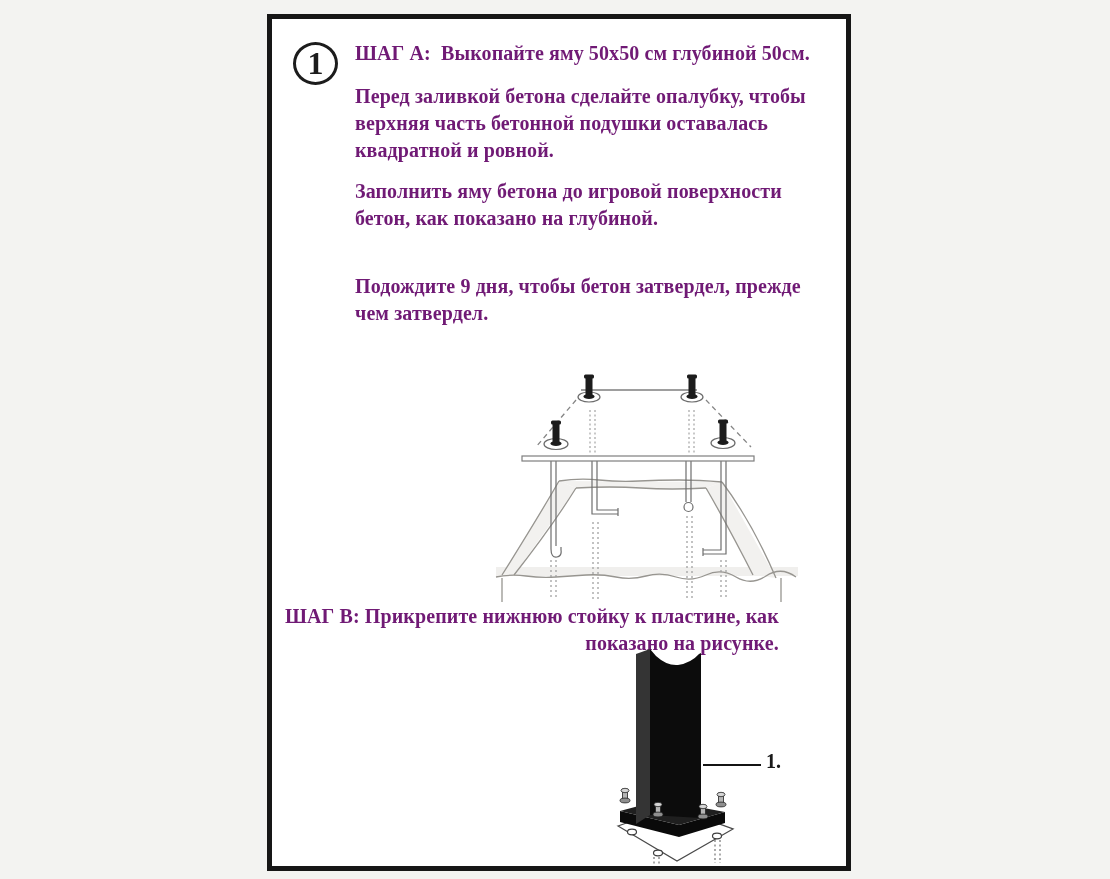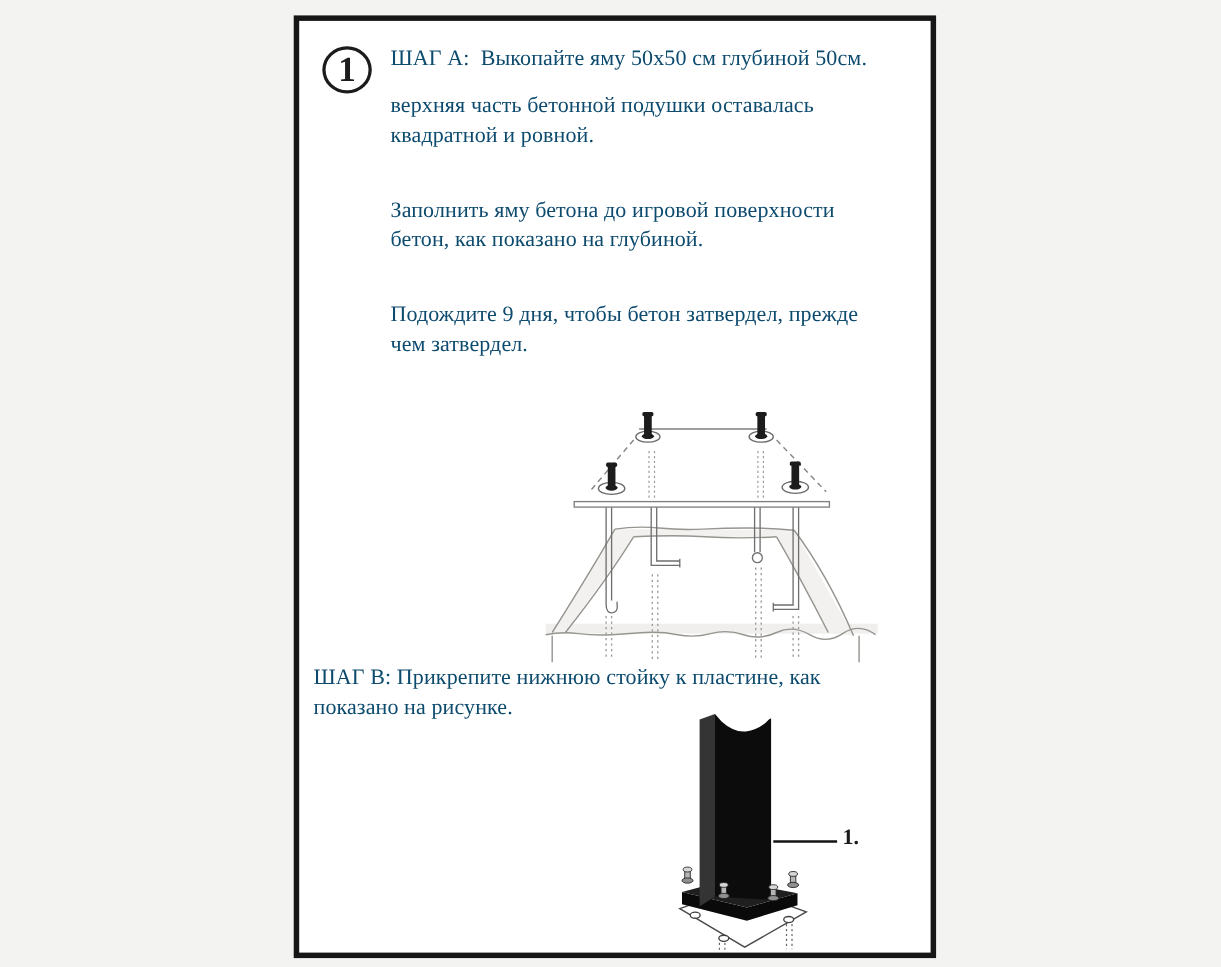--- a/index.html
+++ b/index.html
@@ -15,21 +15,21 @@
   .badge{
     position:absolute;left:21px;top:23px;width:45px;height:43px;
     box-sizing:border-box;border:3px solid #1c1c1c;border-radius:50%;
     display:flex;align-items:center;justify-content:center;
   }
   .badge span{
     font-size:32px;font-weight:600;color:#1c1c1c;line-height:1;
     transform:translateY(-1px);
   }
   .txt{
-    position:absolute;color:#0c4a6e;font-weight:normal;font-size:20px;
+    position:absolute;color:#701a75;font-weight:bold;font-size:20px;
     line-height:27px;letter-spacing:.1px;
   }
   .line{white-space:pre;}
   .fig{position:absolute;}
   .part-label{
     position:absolute;left:494px;top:729px;font-weight:bold;font-size:20px;
     color:#1a1a1a;line-height:27px;
   }
 </style>
 </head>
@@ -40,20 +40,21 @@
 
     <div class="badge">
       <span>1</span>
     </div>
 
     <div class="txt" style="left:83px;top:21px;">
       <div class="line">ШАГ А:  Выкопайте яму 50x50 см глубиной 50см.</div>
     </div>
 
     <div class="txt" style="left:83px;top:64px;">
+      <div class="line">Перед заливкой бетона сделайте опалубку, чтобы</div>
       <div class="line">верхняя часть бетонной подушки оставалась</div>
       <div class="line">квадратной и ровной.</div>
     </div>
 
     <div class="txt" style="left:83px;top:159px;">
       <div class="line">Заполнить яму бетона до игровой поверхности</div>
       <div class="line">бетон, как показано на глубиной.</div>
     </div>
 
     <div class="txt" style="left:83px;top:254px;">
@@ -127,21 +128,21 @@
         </g>
         <g>
           <ellipse cx="257" cy="79" rx="12" ry="5.5" fill="#ffffff" stroke="#6a6a6a" stroke-width="1.2"></ellipse>
           <ellipse cx="257" cy="78.5" rx="5.5" ry="2.6" fill="#1c1c1c"></ellipse>
           <rect x="253.5" y="57" width="7" height="22" rx="1" fill="#1c1c1c"></rect>
           <rect x="252" y="55.5" width="10" height="4" rx="1.5" fill="#1c1c1c"></rect>
         </g>
       </g>
     </svg>
 
-    <div class="txt" style="left:13px;top:584px;">
+    <div class="txt" style="left:13px;top:584px;text-align:right;">
       <div class="line">ШАГ В: Прикрепите нижнюю стойку к пластине, как</div>
       <div class="line">показано на рисунке.</div>
     </div>
 
     <svg class="fig" style="left:325px;top:606px;" width="210" height="240" viewBox="0 0 210 240">
       <g>
         <path d="M21,201 L75,182 L136,204 L80,236 Z" fill="#ffffff" stroke="#4a4a4a" stroke-width="1.3"></path>
         <ellipse cx="35" cy="207" rx="4.5" ry="2.8" fill="#ffffff" stroke="#3f3f3f" stroke-width="1.2"></ellipse>
         <ellipse cx="120" cy="211" rx="4.5" ry="2.8" fill="#ffffff" stroke="#3f3f3f" stroke-width="1.2"></ellipse>
         <ellipse cx="61" cy="228" rx="4.5" ry="2.8" fill="#ffffff" stroke="#3f3f3f" stroke-width="1.2"></ellipse>

